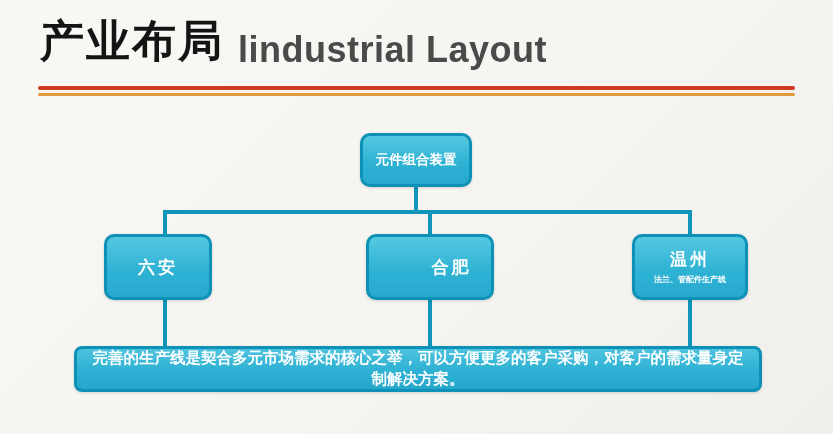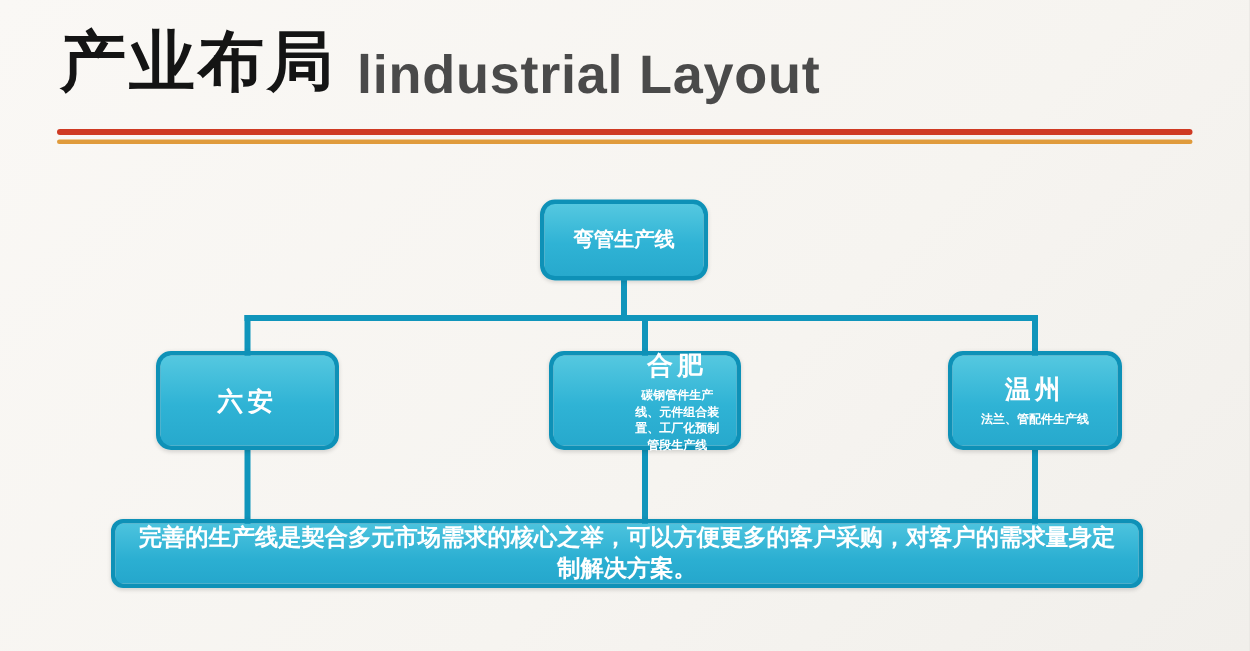--- a/index.html
+++ b/index.html
@@ -78,21 +78,21 @@
     font-size: 17px;
     font-weight: bold;
     letter-spacing: 3px;
   }
   .node-branch .branch-desc {
     font-size: 8px;
     font-weight: bold;
     line-height: 1.4;
     padding: 0 4px;
   }
-  .node-luan    { left: 104px; width: 122px; }
+  .node-luan    { left: 104px; width: 108px; }
   .node-hefei   { left: 366px; width: 128px; padding-left: 48px; }
   .node-wenzhou { left: 632px; width: 116px; }
   .summary-bar {
     position: absolute;
     z-index: 2;
     left: 74px; top: 346px; width: 688px; height: 46px;
     background: linear-gradient(180deg, #4cc3de 0%, #2bafd2 60%, #25a7cc 100%);
     border: 3px solid #0e91b7;
     border-radius: 8px;
     box-sizing: border-box;
@@ -120,30 +120,29 @@
   <div class="connector" style="left:414px; top:186px; width:4px; height:28px; background:#1095bb;"></div>
   <div class="connector" style="left:163px; top:210px; width:529px; height:4px; background:#1095bb;"></div>
   <div class="connector" style="left:163px; top:210px; width:4px; height:28px; background:#1095bb;"></div>
   <div class="connector" style="left:428px; top:210px; width:4px; height:28px; background:#1095bb;"></div>
   <div class="connector" style="left:688px; top:210px; width:4px; height:28px; background:#1095bb;"></div>
   <div class="connector" style="left:163px; top:298px; width:4px; height:52px; background:#1095bb;"></div>
   <div class="connector" style="left:428px; top:298px; width:4px; height:52px; background:#1095bb;"></div>
   <div class="connector" style="left:688px; top:298px; width:4px; height:52px; background:#1095bb;"></div>
 
   <div class="node node-root">
-    <span>弯管生产线</span>
+    <span>元件组合装置</span>
   </div>
 
   <div class="node node-branch node-luan">
     <div class="branch-name">六安</div>
   </div>
 
   <div class="node node-branch node-hefei">
     <div class="branch-name">合肥</div>
-    <div class="branch-desc">碳钢管件生产线、元件组合装置、工厂化预制管段生产线</div>
   </div>
 
   <div class="node node-branch node-wenzhou">
     <div class="branch-name">温州</div>
     <div class="branch-desc">法兰、管配件生产线</div>
   </div>
 
   <div class="summary-bar">
     <span>完善的生产线是契合多元市场需求的核心之举，可以方便更多的客户采购，对客户的需求量身定制解决方案。</span>
   </div>

